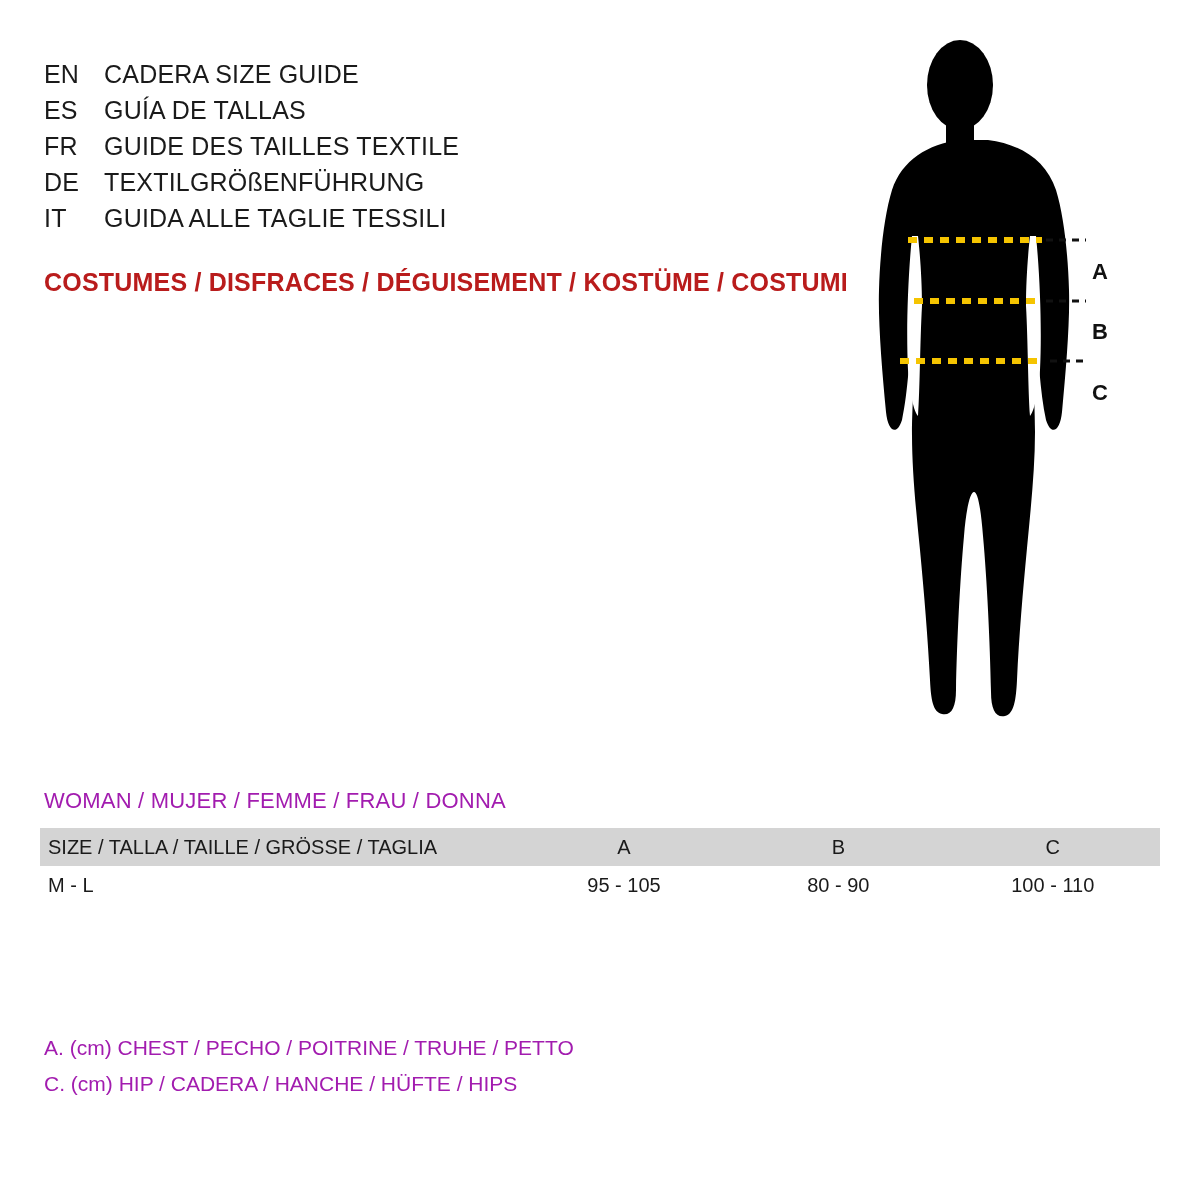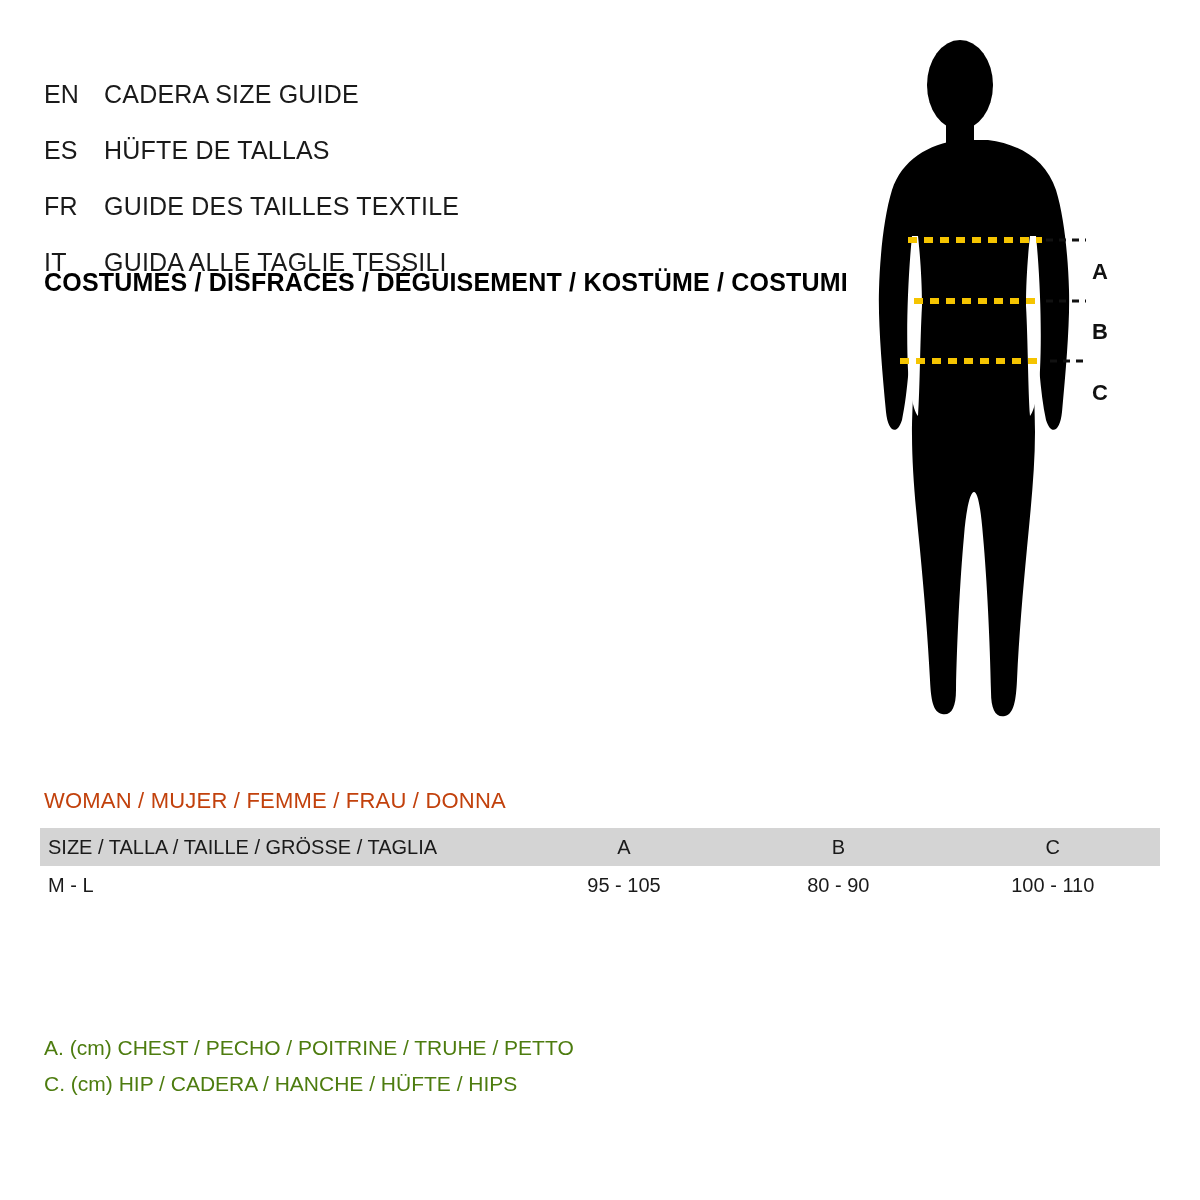--- a/index.html
+++ b/index.html
@@ -23,38 +23,37 @@
     top: 56px;
     width: 780px;
   }
   .lang-row {
     display: flex;
     align-items: flex-end;
     font-size: 25px;
     line-height: 36px;
     letter-spacing: 0.2px;
     color: #1a1a1a;
-    margin-top: 20px;
   }
   .lang-code {
     width: 60px;
     flex: 0 0 60px;
   }
   .lang-text {
     flex: 1 1 auto;
   }
 
   .costumes-line {
     position: absolute;
     left: 44px;
     top: 268px;
     font-size: 25px;
     font-weight: bold;
     letter-spacing: 0.2px;
-    color: #000000;
+    color: #b91c1c;
   }
 
   
   .figure-wrap {
     position: absolute;
     left: 850px;
     top: 40px;
     width: 320px;
     height: 700px;
   }
@@ -72,21 +71,21 @@
   .label-a { left: 242px; top: 219px; }
   .label-b { left: 242px; top: 279px; }
   .label-c { left: 242px; top: 340px; }
 
   
   .table-title {
     position: absolute;
     left: 44px;
     top: 788px;
     font-size: 22px;
-    color: #c2410c;
+    color: #a21caf;
     letter-spacing: 0.2px;
   }
 
   table.size-table {
     position: absolute;
     left: 40px;
     top: 828px;
     width: 1120px;
     border-collapse: collapse;
     font-size: 20px;
@@ -118,39 +117,43 @@
     width: 215px;
   }
 
   
   .notes {
     position: absolute;
     left: 44px;
     top: 1030px;
     font-size: 21px;
     line-height: 36px;
-    color: #4d7c0f;
+    color: #a21caf;
   }
   .note-line { white-space: nowrap; }
 </style>
 </head>
 <body>
 
 <div class="lang-block">
   <div class="lang-row">
     <span class="lang-code">EN</span>
     <span class="lang-text">CADERA SIZE GUIDE</span>
   </div>
   <div class="lang-row">
     <span class="lang-code">ES</span>
-    <span class="lang-text">HÜFTE DE TALLAS</span>
+    <span class="lang-text">GUÍA DE TALLAS</span>
   </div>
   <div class="lang-row">
     <span class="lang-code">FR</span>
     <span class="lang-text">GUIDE DES TAILLES TEXTILE</span>
+  </div>
+  <div class="lang-row">
+    <span class="lang-code">DE</span>
+    <span class="lang-text">TEXTILGRÖßENFÜHRUNG</span>
   </div>
   <div class="lang-row">
     <span class="lang-code">IT</span>
     <span class="lang-text">GUIDA ALLE TAGLIE TESSILI</span>
   </div>
 </div>
 
 <div class="costumes-line">COSTUMES / DISFRACES / DÉGUISEMENT / KOSTÜME / COSTUMI</div>
 
 <div class="figure-wrap">

